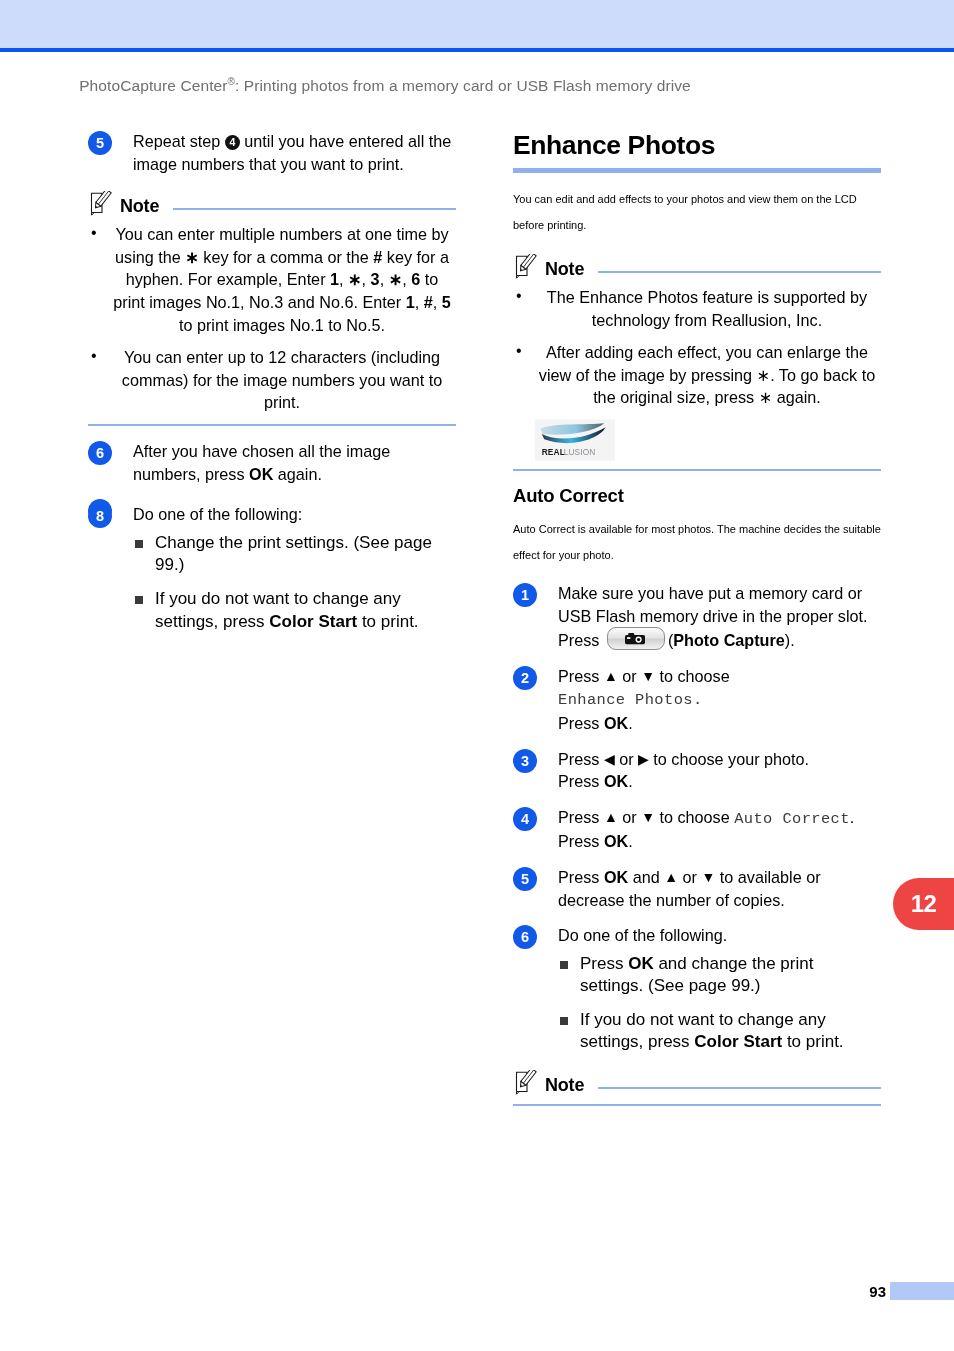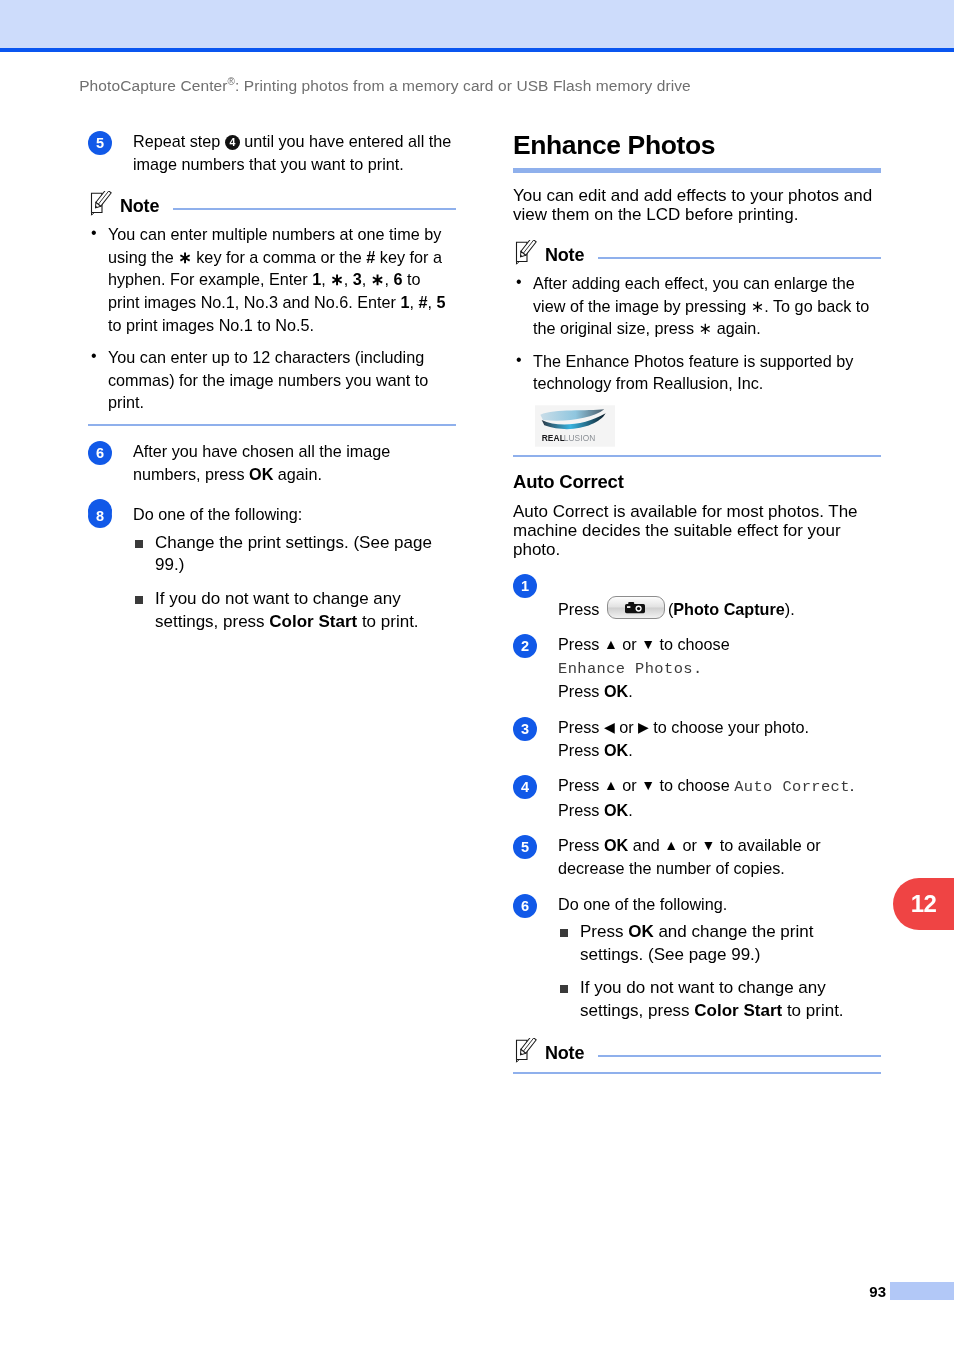--- a/index.html
+++ b/index.html
@@ -128,21 +128,21 @@
     font-weight: bold;
     letter-spacing: -0.2px;
   }
   .note-head-rule {
     flex: 1 1 auto;
     height: 2px;
     background: #8fb0ec;
     margin-bottom: 7px;
     margin-left: 8px;
   }
-  .note-body { font-size: 16.2px; line-height: 22.6px; }
+  .note-body { font-size: 16.2px; line-height: 22.6px; text-align: center; }
   .dot-list { margin: 0; padding: 0; list-style: none; }
   .dot-list li {
     position: relative;
     padding-left: 20px;
     margin-bottom: 10px;
   }
   .dot-list li::before {
     content: "\2022";
     position: absolute;
     left: 3px; top: -1px;
@@ -167,22 +167,22 @@
     background: #8fb0ec;
     margin-bottom: 13px;
   }
   .h2 {
     font-size: 18.5px;
     font-weight: bold;
     letter-spacing: -0.2px;
     margin: 6px 0 9px 0;
   }
   .para {
-    font-size: 17px;
-    line-height: 19px;
+    font-size: 11px;
+    line-height: 26px;
     margin: 0 0 14px 0;
   }
 
   
   .logo-wrap { padding-left: 22px; margin: 6px 0 2px 0; }
   .logo { width: 80px; height: 42px; display: block; }
 
   
   .keybtn {
     display: inline-block;
@@ -305,22 +305,22 @@
           <line x1="12.3" y1="-2.5" x2="12.3" y2="14.5" stroke="#1a1a1a" stroke-width=".8"></line>
           <path d="M9.2 14.5 L15.4 14.5 L12.3 19 Z" fill="#ffffff" stroke="#1a1a1a" stroke-width="1"></path>
           <path d="M10.7 17.2 L13.9 17.2 L12.3 19 Z" fill="#1a1a1a"></path>
         </g>
       </svg>
       <div class="note-title">Note</div>
       <div class="note-head-rule"></div>
     </div>
     <div class="note-body">
       <ul class="dot-list">
+        <li>The Enhance Photos feature is supported by technology from Reallusion, Inc.</li>
         <li><span>After adding each effect, you can enlarge the view of the image by pressing </span><span>∗</span><span>. To go back to the original size, press </span><span>∗</span><span> again.</span></li>
-        <li>The Enhance Photos feature is supported by technology from Reallusion, Inc.</li>
       </ul>
       <div class="logo-wrap">
         <svg class="logo" viewBox="0 0 120 62">
           <rect x="0" y="0" width="120" height="62" fill="#f4f4f4"></rect>
           <defs>
             <linearGradient id="swA" x1="0" y1="0" x2="1" y2="0">
               <stop offset="0" stop-color="#2b3946"></stop>
               <stop offset="0.45" stop-color="#39b4e0"></stop>
               <stop offset="1" stop-color="#0d1c28"></stop>
             </linearGradient>
@@ -338,21 +338,21 @@
       </div>
     </div>
     <div class="note-hr-bottom"></div>
   </div>
 
   <div class="h2">Auto Correct</div>
   <div class="para">Auto Correct is available for most photos. The machine decides the suitable effect for your photo.</div>
 
   <div class="step">
     <div class="step-num">1</div>
-    <br>
+    <span>Make sure you have put a memory card or USB Flash memory drive in the proper slot.</span><br>
     <span>Press</span>
     <span class="keybtn">
       <svg width="22" height="13" viewBox="0 0 22 13">
         <rect x="1" y="3" width="20" height="9.2" rx="1.6" fill="#111111"></rect>
         <rect x="4.2" y="0.9" width="6" height="2.6" rx="1" fill="#111111"></rect>
         <circle cx="14.6" cy="7.6" r="3.1" fill="#ffffff"></circle>
         <circle cx="14.6" cy="7.6" r="1.7" fill="#111111"></circle>
         <rect x="3" y="5.2" width="3.4" height="1.7" fill="#ffffff"></rect>
       </svg>
     </span><span>(</span><span class="b">Photo Capture</span><span>).</span>

